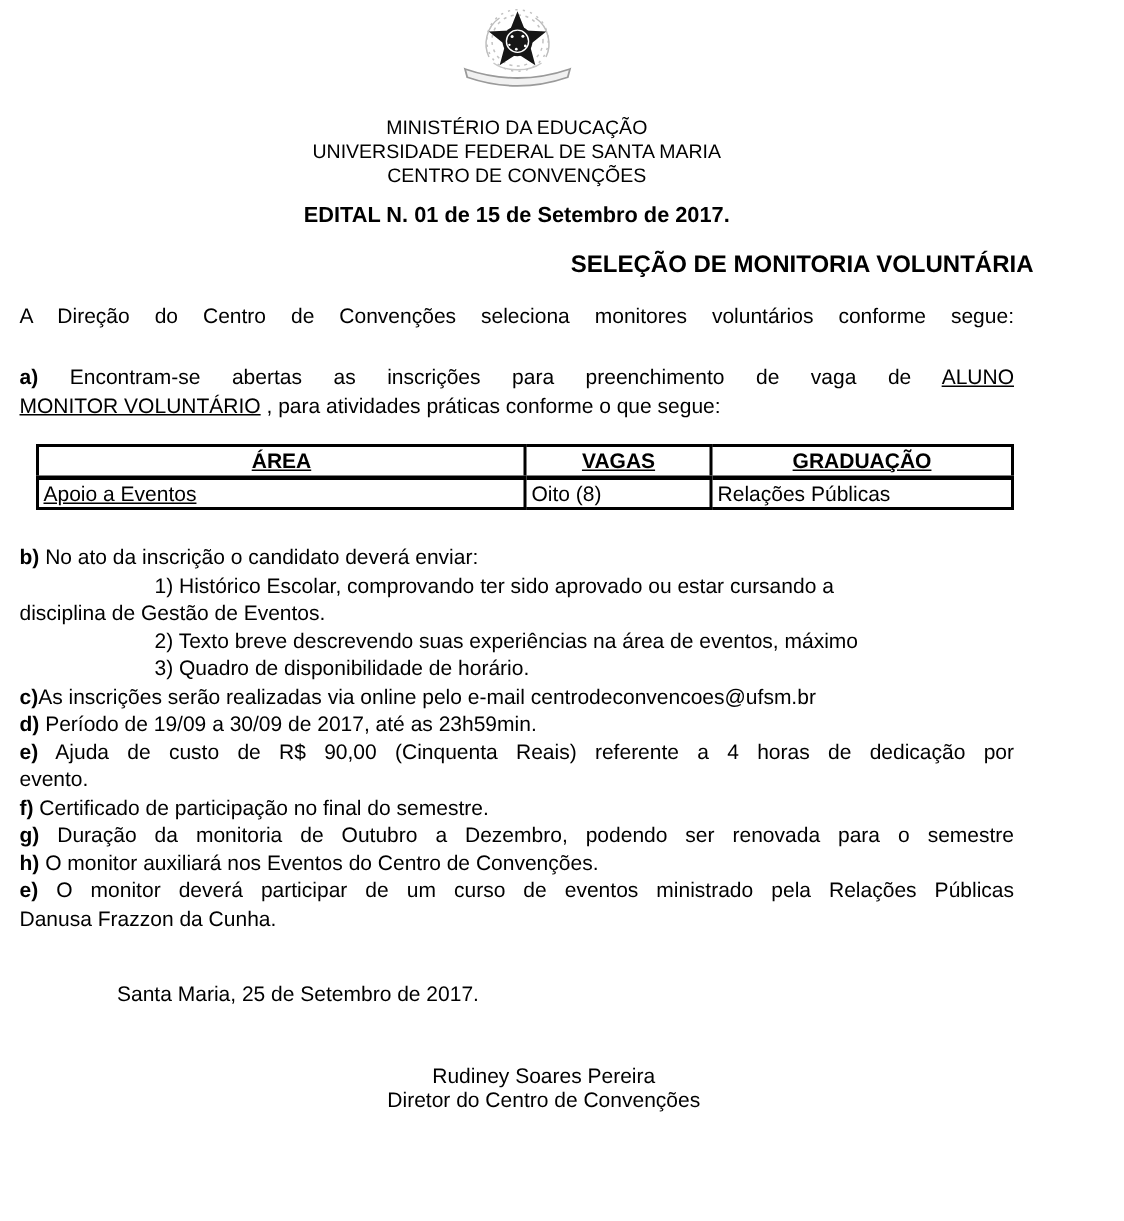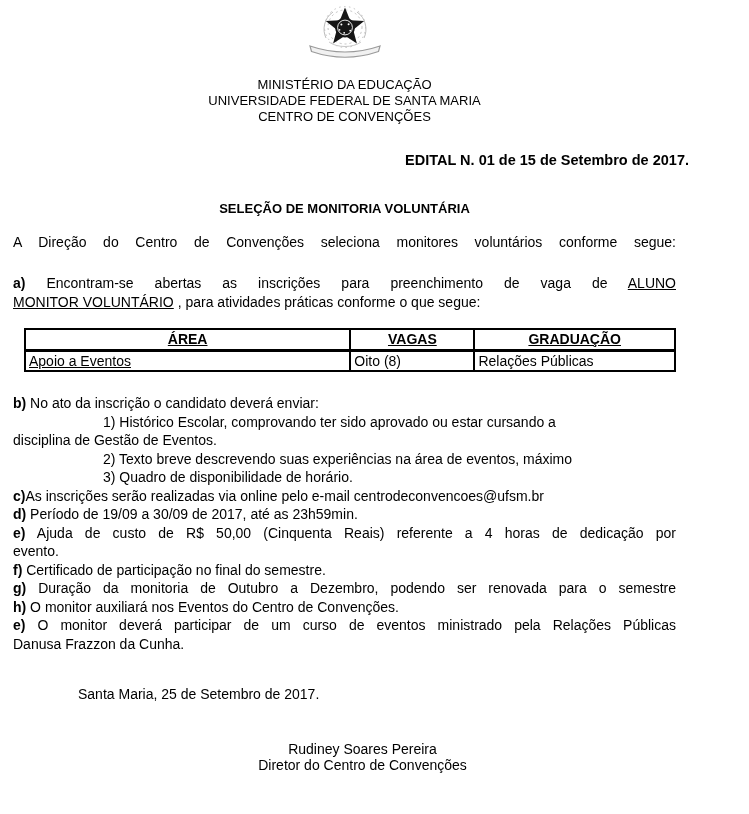--- a/index.html
+++ b/index.html
@@ -3,22 +3,22 @@
 <meta charset="utf-8">
 <style>
   html,body { margin:0; padding:0; background:#fff; }
   .page {
     position:relative; width:689px; height:814px; background:#ffffff;
     font-family:"Liberation Sans","DejaVu Sans",sans-serif; color:#000;
     overflow:hidden;
   }
   .logo { display:block; margin:6px auto 0 auto; }
   .org { margin-top:15px; text-align:center; font-size:13px; line-height:16px; }
-  .doc-title { margin-top:28px; text-align:right; font-weight:bold; font-size:14.5px; line-height:15px; }
-  .doc-subtitle { margin-top:33px; text-align:center; font-weight:bold; font-size:13px; line-height:15px; }
+  .doc-title { margin-top:12px; text-align:center; font-weight:bold; font-size:14.5px; line-height:15px; }
+  .doc-subtitle { margin-top:17px; text-align:right; font-weight:bold; font-size:16px; line-height:15px; }
   .body { padding:0 13px; font-size:14px; line-height:18.5px; }
   .ln { white-space:nowrap; }
   .jl { white-space:normal; text-align:justify; text-align-last:justify; }
   .mt { margin-top:17px; }      
   .pg { margin-top:22.5px; }    
   .u  { text-decoration:underline; }
   .bl { font-weight:bold; }
   .tab { padding-left:90px; }
   table.vac { border-collapse:collapse; margin:17px 0 16px 11px; table-layout:fixed; }
   table.vac th, table.vac td {
@@ -96,21 +96,21 @@
 
     <div class="ln tab">1) Histórico Escolar, comprovando ter sido aprovado ou estar cursando a</div>
     <div class="ln">disciplina de Gestão de Eventos.</div>
     <div class="ln tab">2) Texto breve descrevendo suas experiências na área de eventos, máximo</div>
     <div class="ln tab">3) Quadro de disponibilidade de horário.</div>
 
     <div class="ln"><span class="bl">c)</span><span>As inscrições serão realizadas via online pelo e-mail centrodeconvencoes@ufsm.br</span></div>
 
     <div class="ln"><span class="bl">d)</span><span> Período de 19/09 a 30/09 de 2017, até as 23h59min.</span></div>
 
-    <div class="ln jl"><span class="bl">e)</span><span> Ajuda de custo de R$ 50,00 (Cinquenta Reais) referente a 4 horas de dedicação por</span></div>
+    <div class="ln jl"><span class="bl">e)</span><span> Ajuda de custo de R$ 90,00 (Cinquenta Reais) referente a 4 horas de dedicação por</span></div>
     <div class="ln">evento.</div>
 
     <div class="ln"><span class="bl">f)</span><span> Certificado de participação no final do semestre.</span></div>
 
     <div class="ln jl"><span class="bl">g)</span><span> Duração da monitoria de Outubro a Dezembro, podendo ser renovada para o semestre</span></div>
 
     <div class="ln"><span class="bl">h)</span><span> O monitor auxiliará nos Eventos do Centro de Convenções.</span></div>
 
     <div class="ln jl"><span class="bl">e)</span><span> O monitor deverá participar de um curso de eventos ministrado pela Relações Públicas</span></div>
     <div class="ln">Danusa Frazzon da Cunha.</div>

